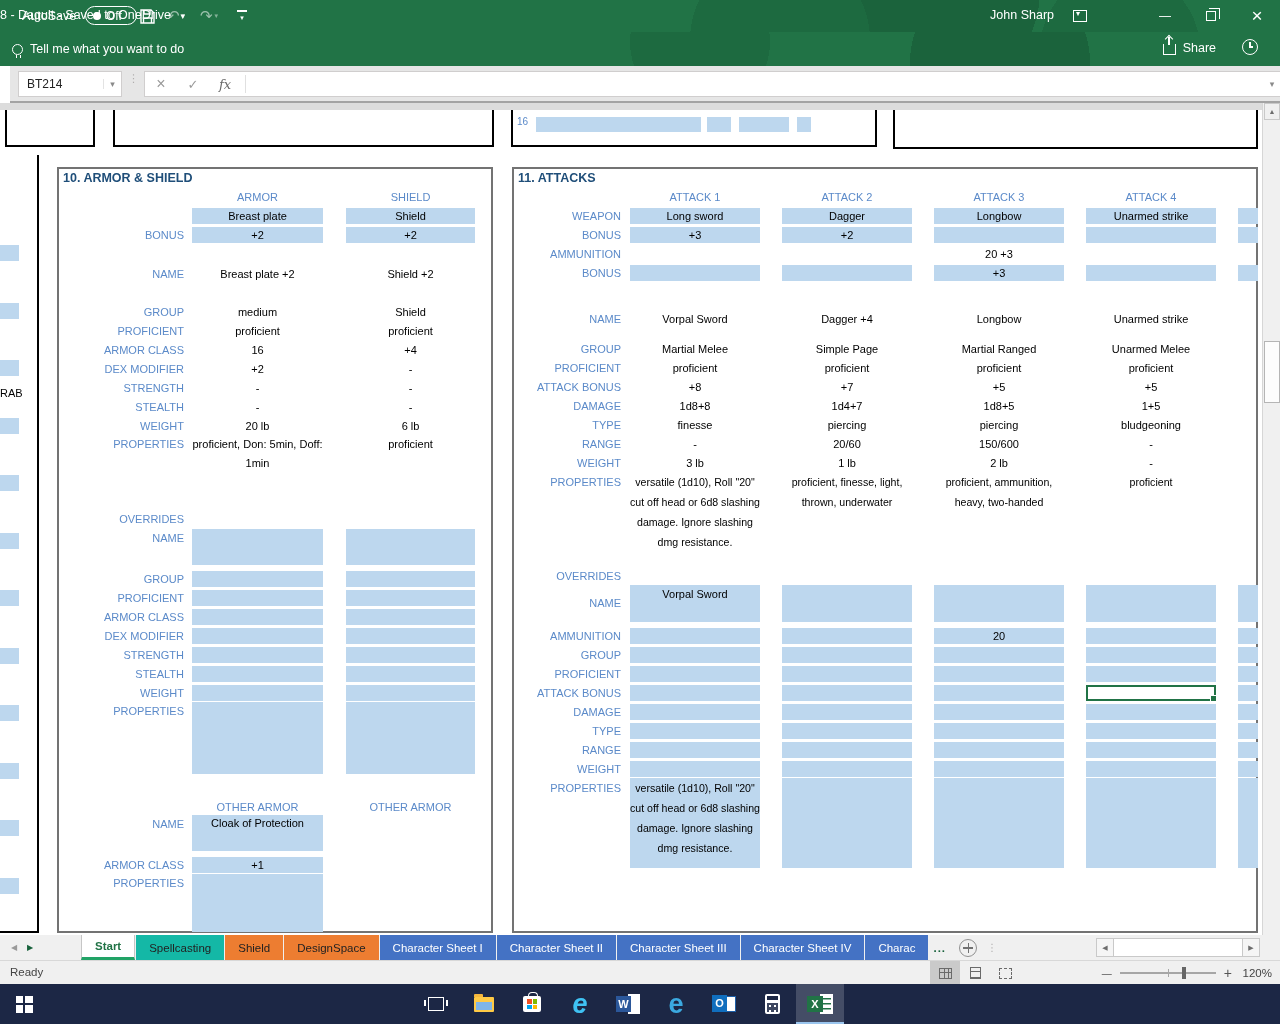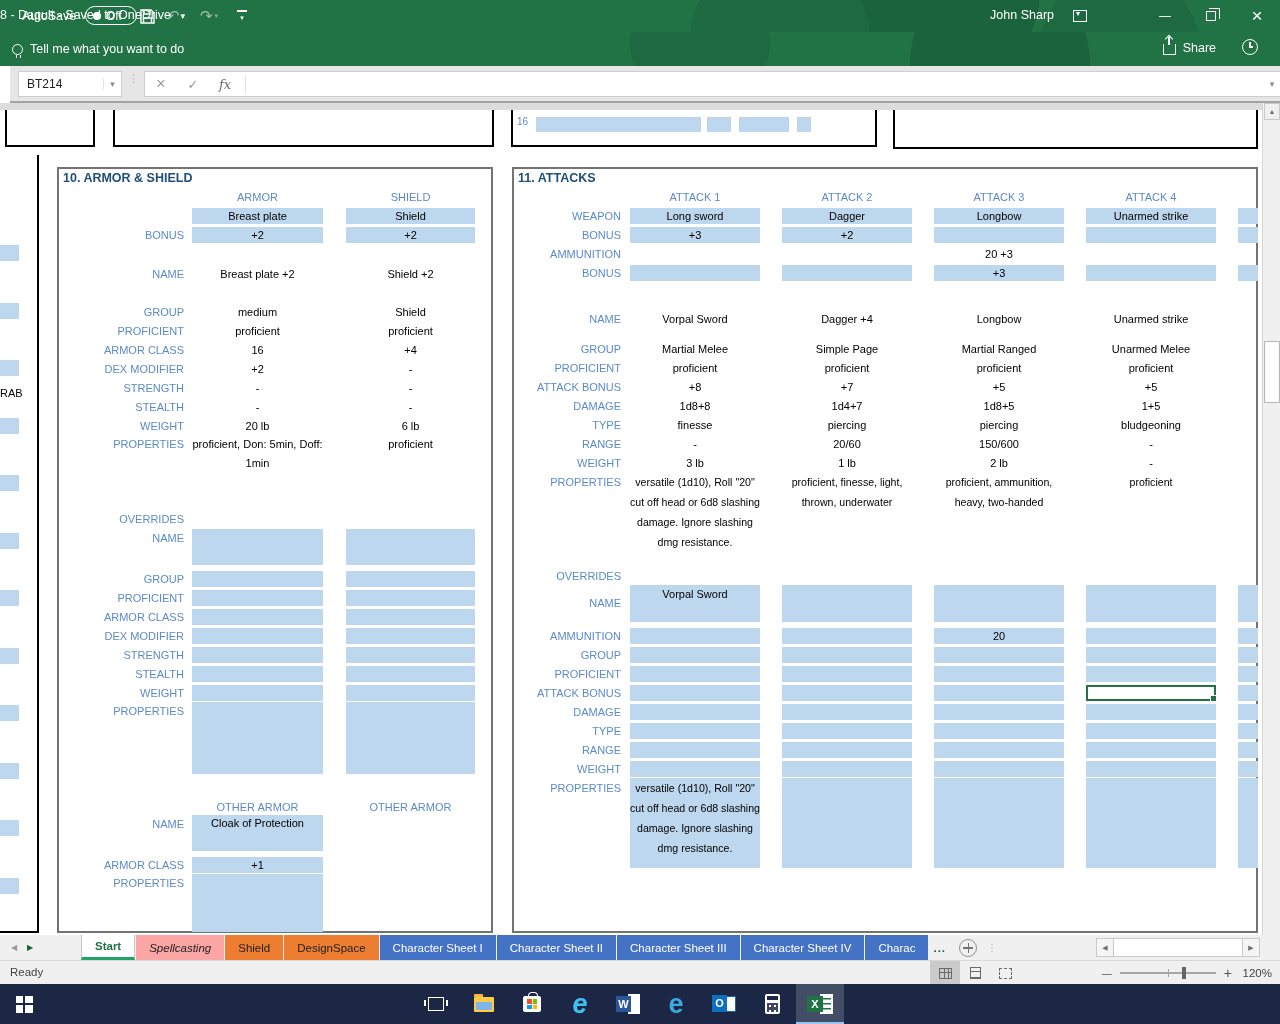--- a/index.html
+++ b/index.html
@@ -155,21 +155,21 @@
   .tabbar { position:absolute; top:935px; left:0; width:1280px; height:25px;
     background:#f0f0f0; display:flex; align-items:stretch; font-size:11.5px; }
   .tab-nav { width:28px; display:flex; align-items:center; justify-content:center;
     font-size:8px; color:#9a9a9a; }
   .tab-nav.active { color:#17613b; }
   .sheettab { display:flex; align-items:center; padding:0 13px; margin-right:1px;
     cursor:pointer; white-space:nowrap; }
   .tab-start { background:#fff; color:#217346; font-weight:bold;
     border:1px solid #c6c6c6; border-top:none; border-bottom:3px solid #21a366;
     margin-left:37px; }
-  .tab-yellow { background:#fca5a5; color:#222;font-style:italic; }
+  .tab-yellow { background:#14b8a6; color:#222; }
   .tab-orange { background:#ed7d31; color:#222; }
   .tab-blue { background:#4472c4; color:#fff; }
   .tab-overflow { display:flex; align-items:center; padding:0 5px; color:#17613b;
     font-weight:bold; letter-spacing:1px; }
   .newsheet { width:18px; height:18px; border:1px solid #919191; border-radius:50%;
     align-self:center; margin-left:8px; position:relative; cursor:pointer; }
   .newsheet::before { content:""; position:absolute; left:3px; top:7.5px; width:10px;
     height:1.5px; background:#717171; }
   .newsheet::after { content:""; position:absolute; left:7.5px; top:3px; width:1.5px;
     height:10px; background:#717171; }

